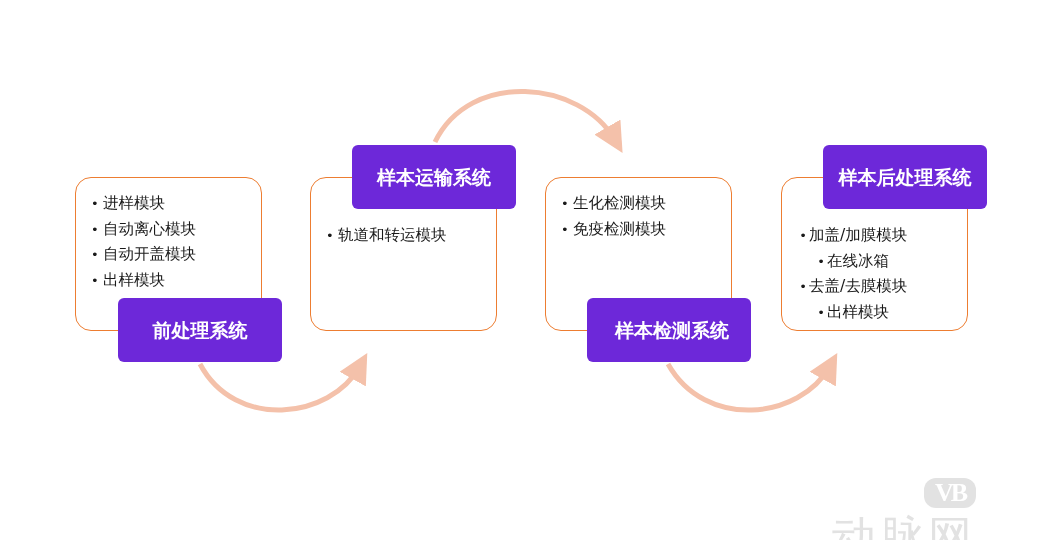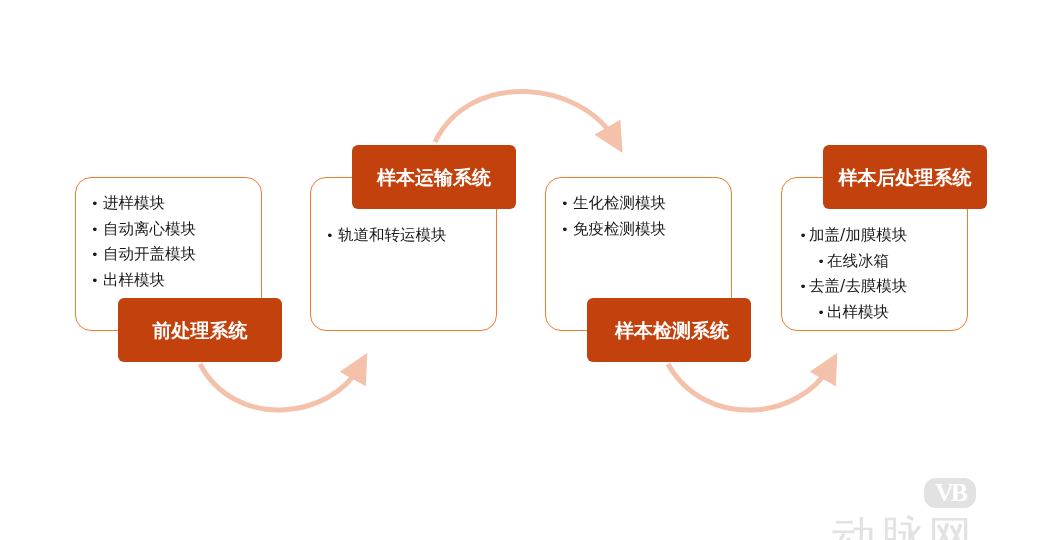--- a/index.html
+++ b/index.html
@@ -14,21 +14,21 @@
     }
     .outline ul {
       list-style: none; margin: 0; padding: 0; position: absolute;
       font-size: 15.5px; color: #1a1a1a; line-height: 24.5px;
     }
     .outline li::before {
       content: "•"; display: inline-block; width: 12px; font-size: 13px;
     }
     .label {
       position: absolute; box-sizing: border-box;
-      background: #c2410c; border-radius: 6px; color: #ffffff;
+      background: #6d28d9; border-radius: 6px; color: #ffffff;
       font-weight: bold; font-size: 19px; line-height: 25px;
       display: flex; align-items: center; justify-content: center; text-align: center;
       padding: 0 10px;
     }
     svg.arrows { position: absolute; left: 0; top: 0; }
     .watermark {
       position: absolute; left: 832px; top: 478px; height: 52px;
       display: flex; align-items: flex-end; gap: 0; color: #e2e2e2; flex-direction: column;
     }
     .wm-logo {

